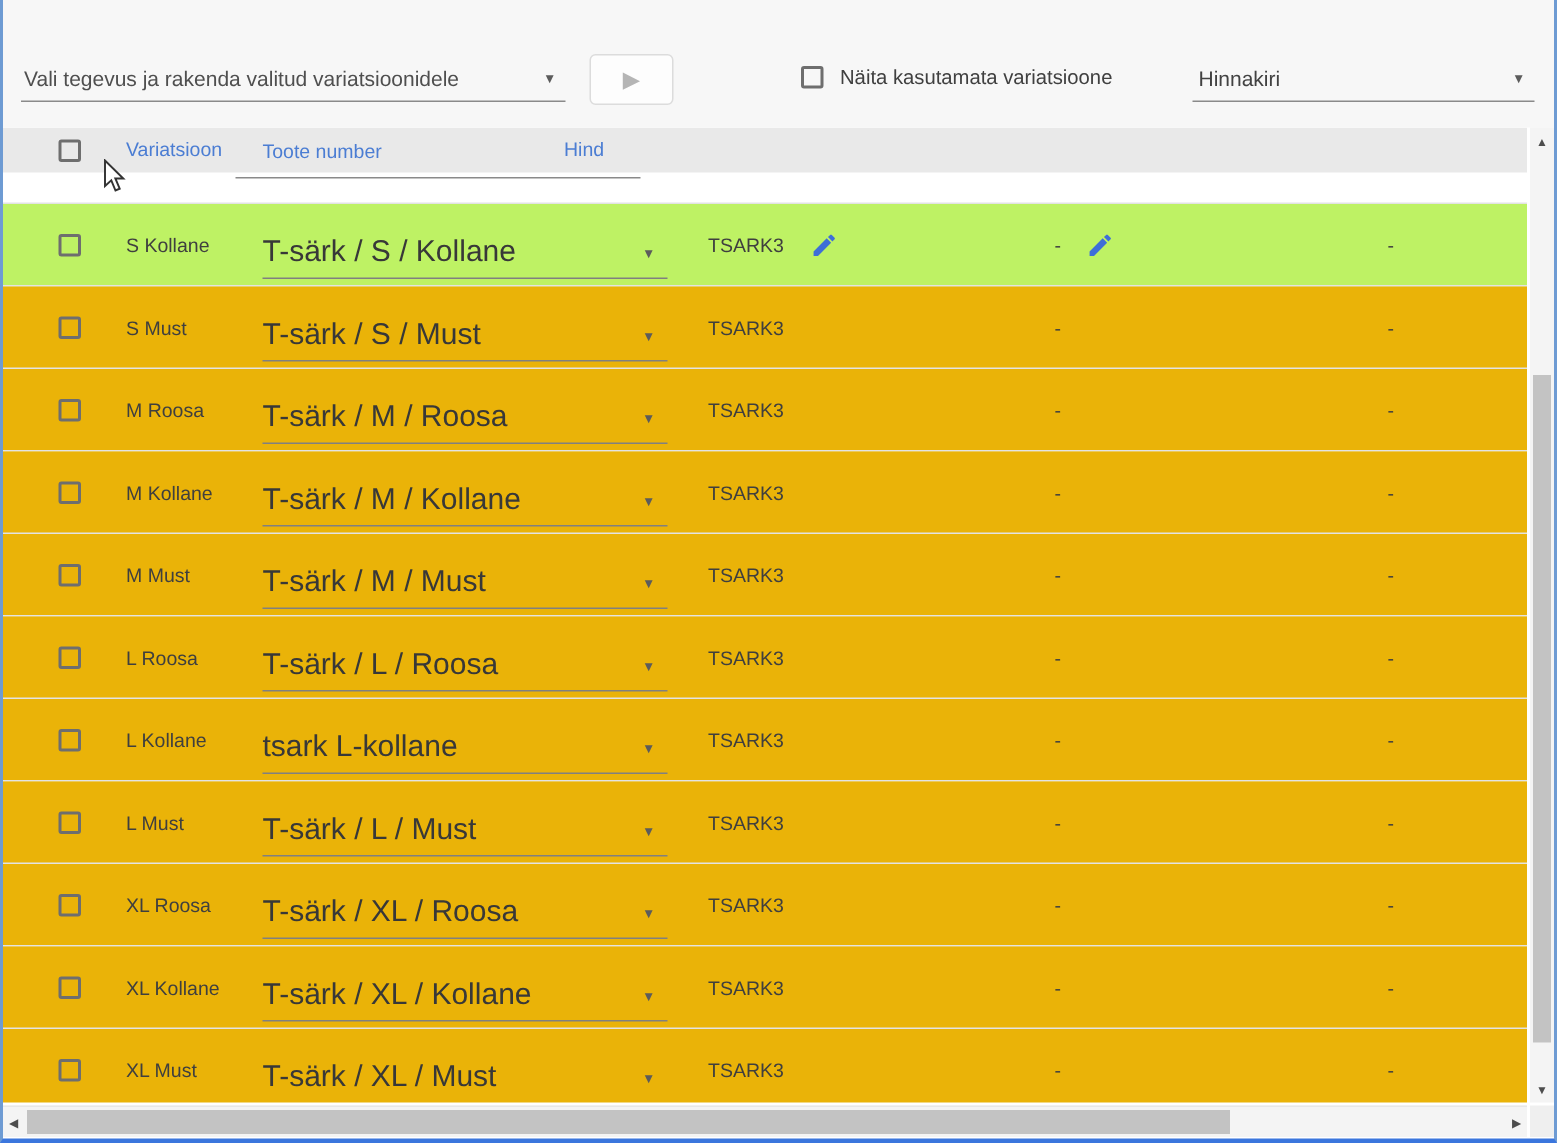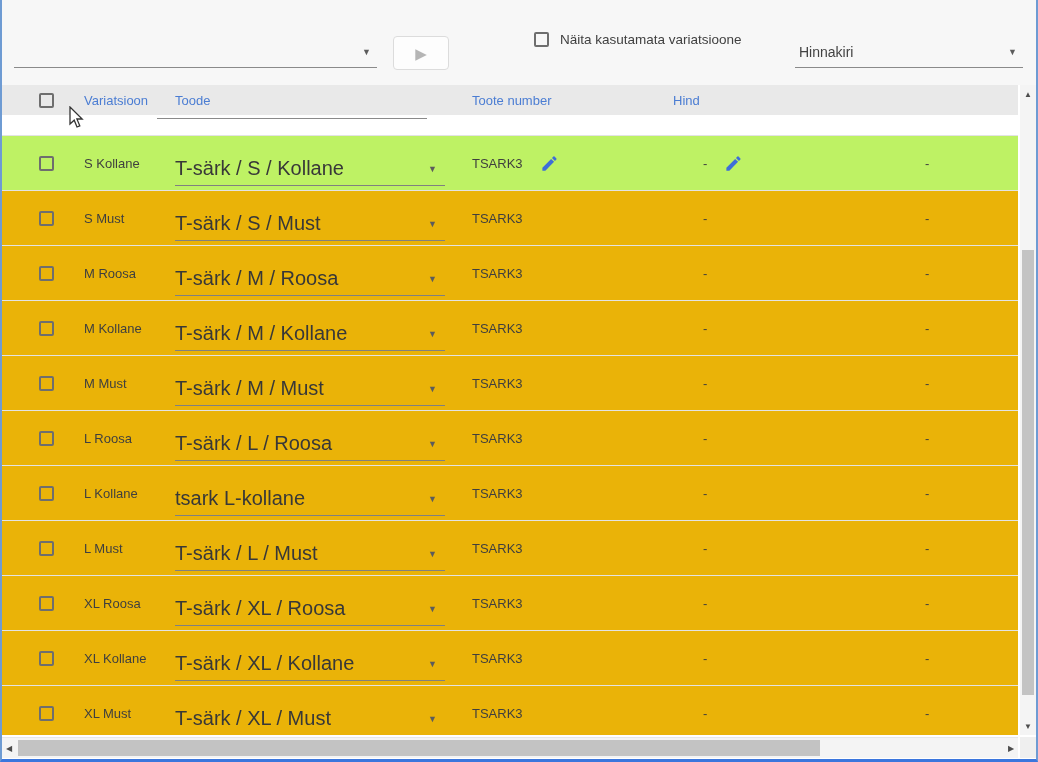--- a/index.html
+++ b/index.html
@@ -26,21 +26,21 @@
     position:absolute; left:391px; top:36px; width:56px; height:34px;
     background:#fdfdfd; border:1px solid #dcdcdc; border-radius:4px;
     display:flex; align-items:center; justify-content:center;
   }
   .apply-btn .play { color:#b5b5b5; font-size:15px; line-height:1; }
 
   .checkbox {
     width:15px; height:15px; border:2px solid #6e6e6e; border-radius:2px;
     background:transparent; flex:0 0 15px;
   }
-  .unused-wrap { position:absolute; left:532px; top:32px; display:flex; align-items:center; gap:11px; }
+  .unused-wrap { position:absolute; left:532px; top:44px; display:flex; align-items:center; gap:11px; }
   .unused-wrap .lbl { font-size:13.5px; color:#404040; }
 
   
   .table { position:absolute; left:0; top:85px; right:18px; bottom:24px; overflow:hidden; background:#fff; }
   .trow { display:flex; align-items:center; width:100%; border-bottom:1px solid #e3e3e3;padding-left:20px; }
   .thead { height:30px; background:#e9e9e9; border-bottom:none; }
   .thead .hlabel { font-size:13px; color:#4b7dd3; }
   .c0 { flex:0 0 45px; display:flex; align-items:center; padding-left:17px; }
   .c1 { flex:0 0 91px; padding-left:17px; }
   .c2 { flex:0 0 297px; padding-left:17px; }
@@ -84,20 +84,21 @@
 
   .cursor { position:absolute; left:66px; top:106px; width:18px; height:24px; pointer-events:none; }
 </style>
 </head>
 <body>
 
 <div class="app">
 
   <div class="toolbar">
     <div class="mselect action-select">
+      <span class="val">Vali tegevus ja rakenda valitud variatsioonidele</span>
       <span class="arr">▼</span>
     </div>
     <div class="apply-btn">
       <span class="play">▶</span>
     </div>
     <div class="unused-wrap">
       <span class="checkbox"></span>
       <span class="lbl">Näita kasutamata variatsioone</span>
     </div>
     <div class="mselect pricelist-select">
@@ -106,21 +107,20 @@
     </div>
   </div>
 
   <div class="table">
 
     <div class="trow thead">
       <div class="c0">
           <span class="checkbox"></span>
         </div>
       <div class="c1"><span class="hlabel">Variatsioon</span></div>
-      <div class="c2"><span class="hlabel">Toode</span></div>
       <div class="c3">
           <span class="hlabel">Toote number</span>
         </div>
       <div class="c5"><span class="hlabel">Hind</span></div>
     </div>
 
     <div class="trow partial-row">
       <span class="stub-underline"></span>
     </div>
 

